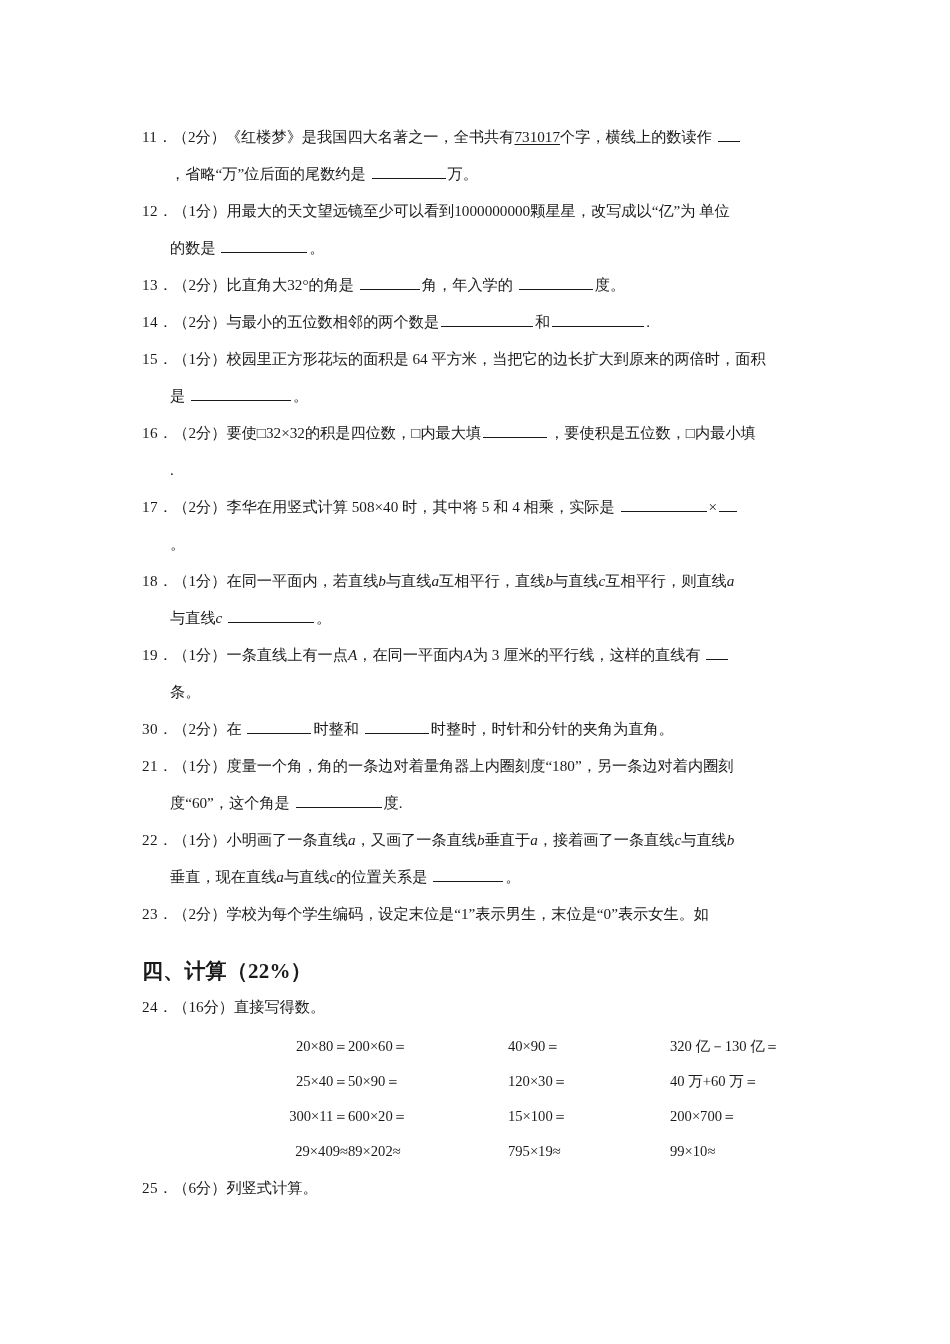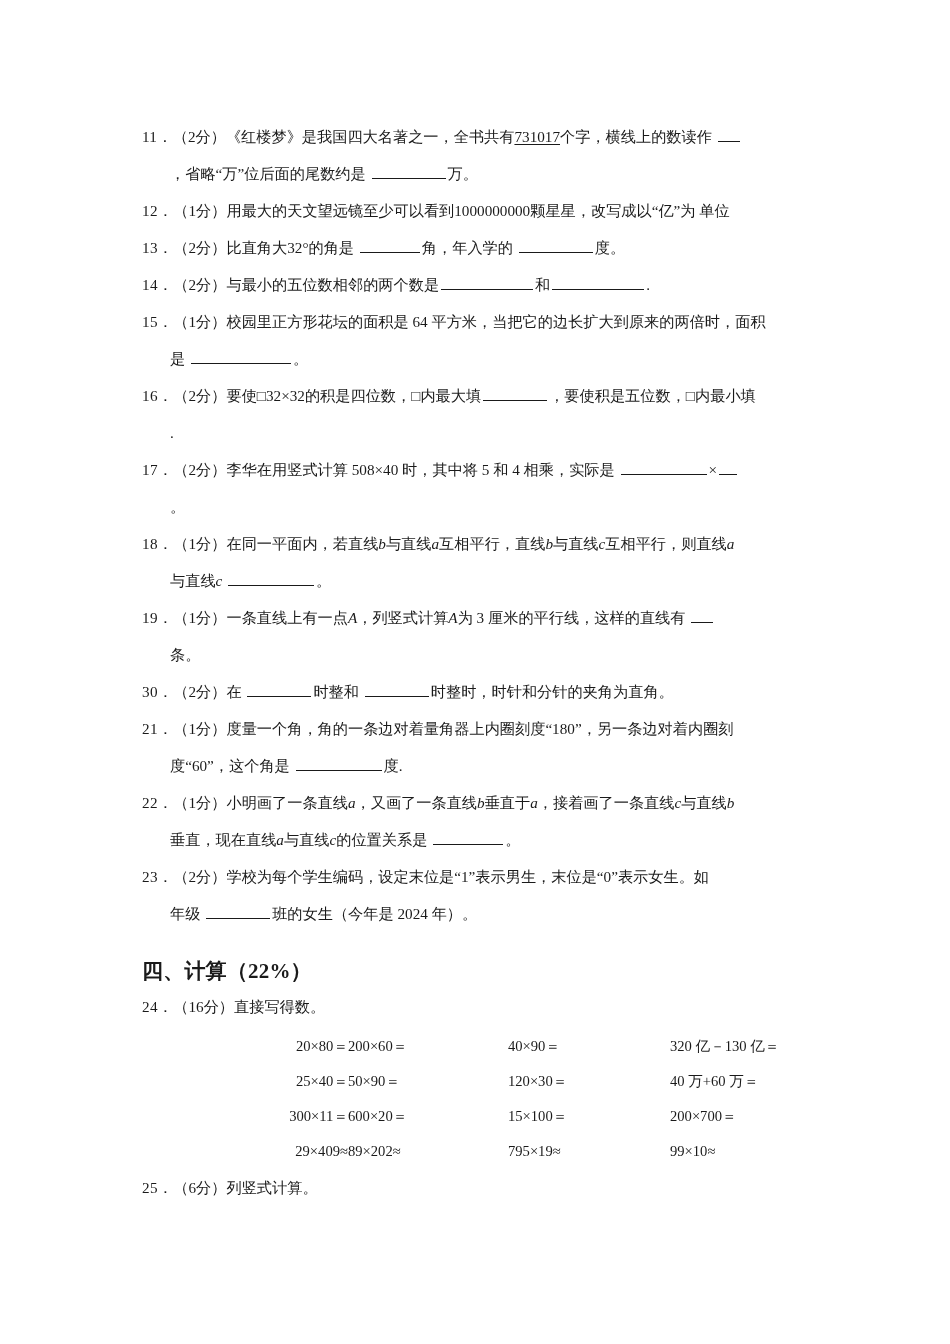--- a/index.html
+++ b/index.html
@@ -92,20 +92,21 @@
 
 <div class="page">
 
   <div class="q">
     <span class="num">11．</span><span>（2分）</span><span>《红楼梦》是我国四大名著之一，全书共有</span><span class="u">731017</span><span>个字，横线上的数读作</span>&nbsp;<span class="blank b22"></span>
     <span class="wrap"><span>，省略“万”位后面的尾数约是</span>&nbsp;<span class="blank b74"></span><span>万。</span></span>
   </div>
 
   <div class="q">
     <span class="num">12．</span><span>（1分）</span><span>用最大的天文望远镜至少可以看到1000000000颗星星，改写成以“亿”为 单位</span>
+    <span class="wrap"><span>的数是</span>&nbsp;<span class="blank b86"></span><span>。</span></span>
   </div>
 
   <div class="q">
     <span class="num">13．</span><span>（2分）</span><span>比直角大32°的角是</span>&nbsp;<span class="blank b60"></span><span>角，年入学的</span>&nbsp;<span class="blank b74"></span><span>度。</span>
   </div>
 
   <div class="q">
     <span class="num">14．</span><span>（2分）</span><span>与最小的五位数相邻的两个数是</span><span class="blank b92"></span><span>和</span><span class="blank b92"></span><span>.</span>
   </div>
 
@@ -123,41 +124,40 @@
     <span class="num">17．</span><span>（2分）</span><span>李华在用竖式计算 508×40 时，其中将 5 和 4 相乘，实际是</span>&nbsp;<span class="blank b86"></span><span>×</span><span class="blank b18"></span>
     <span class="wrap"><span>。</span></span>
   </div>
 
   <div class="q">
     <span class="num">18．</span><span>（1分）</span><span>在同一平面内，若直线</span><span class="italic-var">b</span><span>与直线</span><span class="italic-var">a</span><span>互相平行，直线</span><span class="italic-var">b</span><span>与直线</span><span class="italic-var">c</span><span>互相平行，则直线</span><span class="italic-var">a</span>
     <span class="wrap"><span>与直线</span><span class="italic-var">c</span>&nbsp;<span class="blank b86"></span><span>。</span></span>
   </div>
 
   <div class="q">
-    <span class="num">19．</span><span>（1分）</span><span>一条直线上有一点</span><span class="italic-var">A</span><span>，列竖式计算</span><span class="italic-var">A</span><span>为 3 厘米的平行线，这样的直线有</span>&nbsp;<span class="blank b22"></span>
+    <span class="num">19．</span><span>（1分）</span><span>一条直线上有一点</span><span class="italic-var">A</span><span>，在同一平面内</span><span class="italic-var">A</span><span>为 3 厘米的平行线，这样的直线有</span>&nbsp;<span class="blank b22"></span>
     <span class="wrap"><span>条。</span></span>
   </div>
 
   <div class="q">
     <span class="num">30．</span><span>（2分）</span><span>在</span>&nbsp;<span class="blank b64"></span><span>时整和</span>&nbsp;<span class="blank b64"></span><span>时整时，时针和分针的夹角为直角。</span>
   </div>
 
   <div class="q">
     <span class="num">21．</span><span>（1分）</span><span>度量一个角，角的一条边对着量角器上内圈刻度“180”，另一条边对着内圈刻</span>
     <span class="wrap"><span>度“60”，这个角是</span>&nbsp;<span class="blank b86"></span><span>度.</span></span>
   </div>
 
   <div class="q">
     <span class="num">22．</span><span>（1分）</span><span>小明画了一条直线</span><span class="italic-var">a</span><span>，又画了一条直线</span><span class="italic-var">b</span><span>垂直于</span><span class="italic-var">a</span><span>，接着画了一条直线</span><span class="italic-var">c</span><span>与直线</span><span class="italic-var">b</span>
     <span class="wrap"><span>垂直，现在直线</span><span class="italic-var">a</span><span>与直线</span><span class="italic-var">c</span><span>的位置关系是</span>&nbsp;<span class="blank b70"></span><span>。</span></span>
   </div>
 
   <div class="q">
     <span class="num">23．</span><span>（2分）</span><span>学校为每个学生编码，设定末位是“1”表示男生，末位是“0”表示女生。如</span>
-    <span class="wrap"><span>年级</span>&nbsp;<span class="blank b64"></span><span>班的女生（今年是 2024 年）。</span></span>
   </div>
 
   <div class="sec-title">四、计算（22%）</div>
 
   <div class="q">
     <span class="num">24．</span><span>（16分）</span><span>直接写得数。</span>
   </div>
 
   <table class="calc-grid">
     <tbody>

